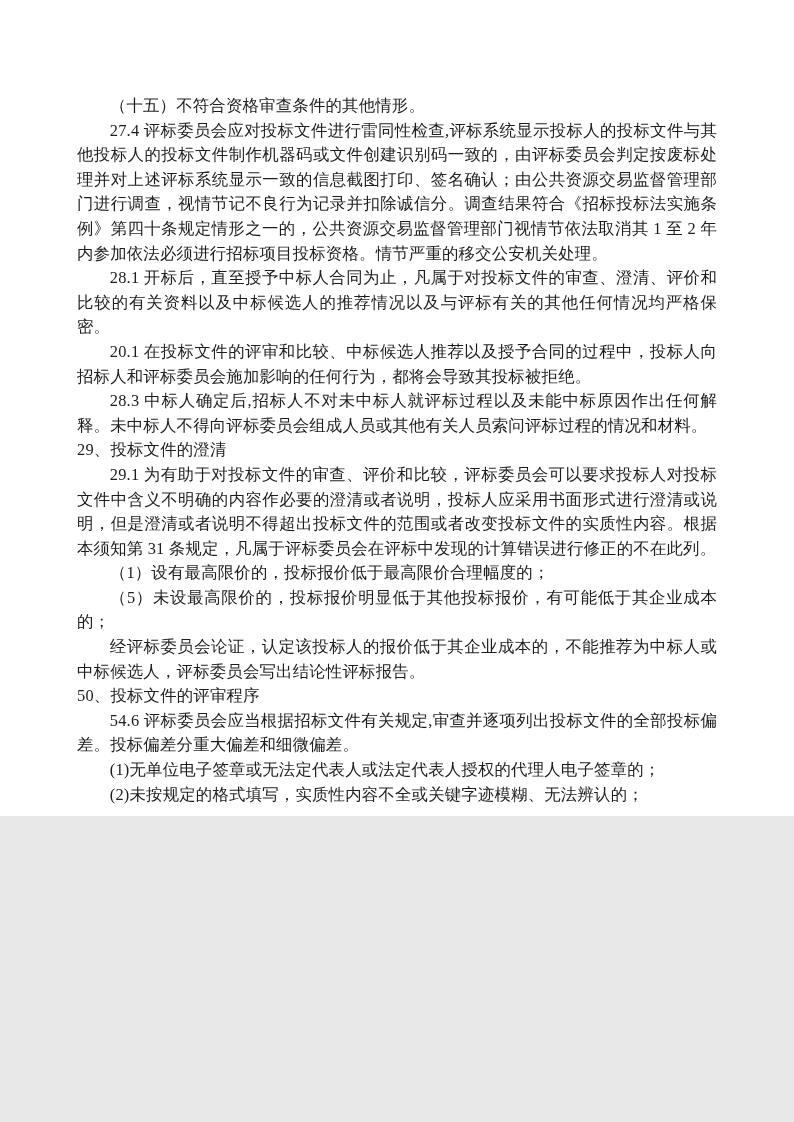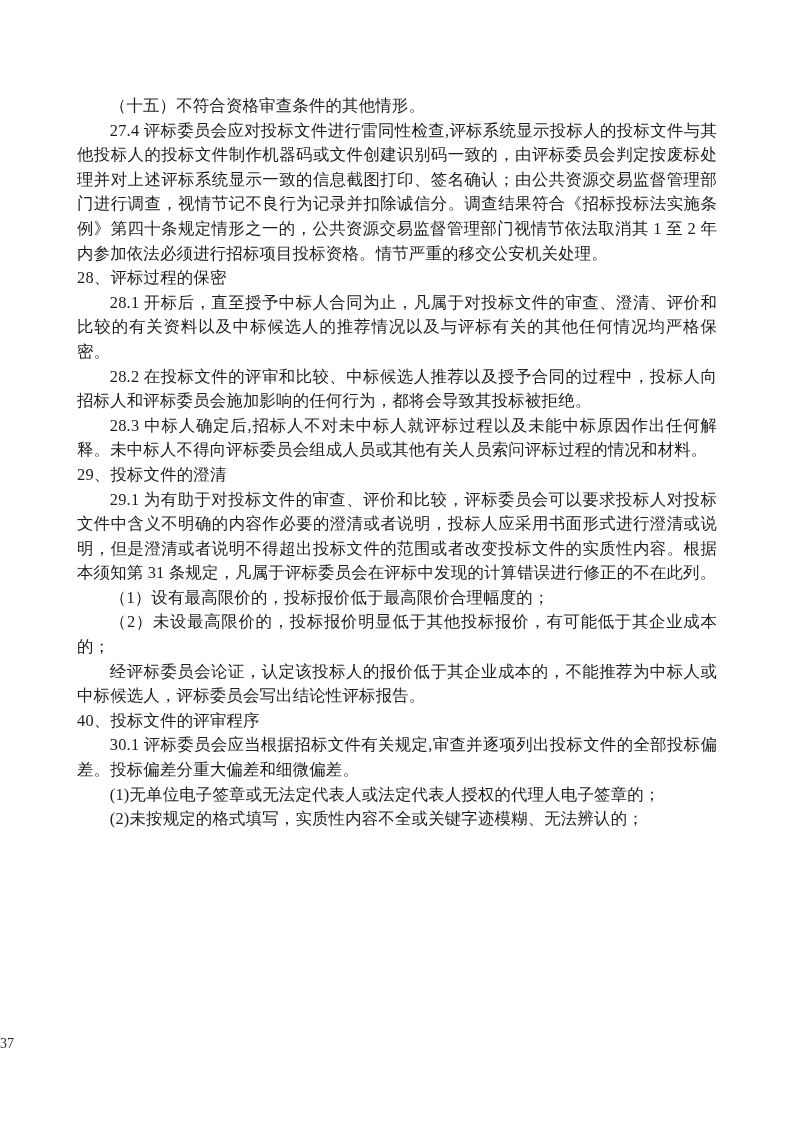--- a/index.html
+++ b/index.html
@@ -3,21 +3,21 @@
 <meta charset="utf-8">
 <style>
   html, body {
     margin: 0;
     padding: 0;
     background: #e8e8e8;
   }
   .page {
     position: relative;
     width: 794px;
-    height: 1122px;
+    height: 816px;
     margin: 0 auto;
     background: #ffffff;
     overflow: hidden;
     font-family: "Liberation Serif", "DejaVu Serif", serif;
     color: #1d1d1d;
   }
   .content {
     position: absolute;
     left: 77px;
     top: 94px;
@@ -45,28 +45,27 @@
     color: #2a2a2a;
   }
 </style>
 </head>
 <body>
 
 <div class="page">
   <div class="content">
     <p>（十五）不符合资格审查条件的其他情形。</p>
     <p>27.4 评标委员会应对投标文件进行雷同性检查,评标系统显示投标人的投标文件与其他投标人的投标文件制作机器码或文件创建识别码一致的，由评标委员会判定按废标处理并对上述评标系统显示一致的信息截图打印、签名确认；由公共资源交易监督管理部门进行调查，视情节记不良行为记录并扣除诚信分。调查结果符合《招标投标法实施条例》第四十条规定情形之一的，公共资源交易监督管理部门视情节依法取消其 1 至 2 年内参加依法必须进行招标项目投标资格。情节严重的移交公安机关处理。</p>
-    <p class="flush">28、评标过程的保密</p>
     <p>28.1 开标后，直至授予中标人合同为止，凡属于对投标文件的审查、澄清、评价和比较的有关资料以及中标候选人的推荐情况以及与评标有关的其他任何情况均严格保密。</p>
-    <p>28.2 在投标文件的评审和比较、中标候选人推荐以及授予合同的过程中，投标人向招标人和评标委员会施加影响的任何行为，都将会导致其投标被拒绝。</p>
+    <p>20.1 在投标文件的评审和比较、中标候选人推荐以及授予合同的过程中，投标人向招标人和评标委员会施加影响的任何行为，都将会导致其投标被拒绝。</p>
     <p>28.3 中标人确定后,招标人不对未中标人就评标过程以及未能中标原因作出任何解释。未中标人不得向评标委员会组成人员或其他有关人员索问评标过程的情况和材料。</p>
     <p class="flush">29、投标文件的澄清</p>
     <p>29.1 为有助于对投标文件的审查、评价和比较，评标委员会可以要求投标人对投标文件中含义不明确的内容作必要的澄清或者说明，投标人应采用书面形式进行澄清或说明，但是澄清或者说明不得超出投标文件的范围或者改变投标文件的实质性内容。根据本须知第 31 条规定，凡属于评标委员会在评标中发现的计算错误进行修正的不在此列。</p>
     <p>（1）设有最高限价的，投标报价低于最高限价合理幅度的；</p>
-    <p>（2）未设最高限价的，投标报价明显低于其他投标报价，有可能低于其企业成本的；</p>
+    <p>（5）未设最高限价的，投标报价明显低于其他投标报价，有可能低于其企业成本的；</p>
     <p>经评标委员会论证，认定该投标人的报价低于其企业成本的，不能推荐为中标人或中标候选人，评标委员会写出结论性评标报告。</p>
-    <p class="flush">40、投标文件的评审程序</p>
-    <p>30.1 评标委员会应当根据招标文件有关规定,审查并逐项列出投标文件的全部投标偏差。投标偏差分重大偏差和细微偏差。</p>
+    <p class="flush">50、投标文件的评审程序</p>
+    <p>54.6 评标委员会应当根据招标文件有关规定,审查并逐项列出投标文件的全部投标偏差。投标偏差分重大偏差和细微偏差。</p>
     <p>(1)无单位电子签章或无法定代表人或法定代表人授权的代理人电子签章的；</p>
     <p>(2)未按规定的格式填写，实质性内容不全或关键字迹模糊、无法辨认的；</p>
   </div>
   <div class="page-footer">37</div>
 </div>
 
 </body></html>

